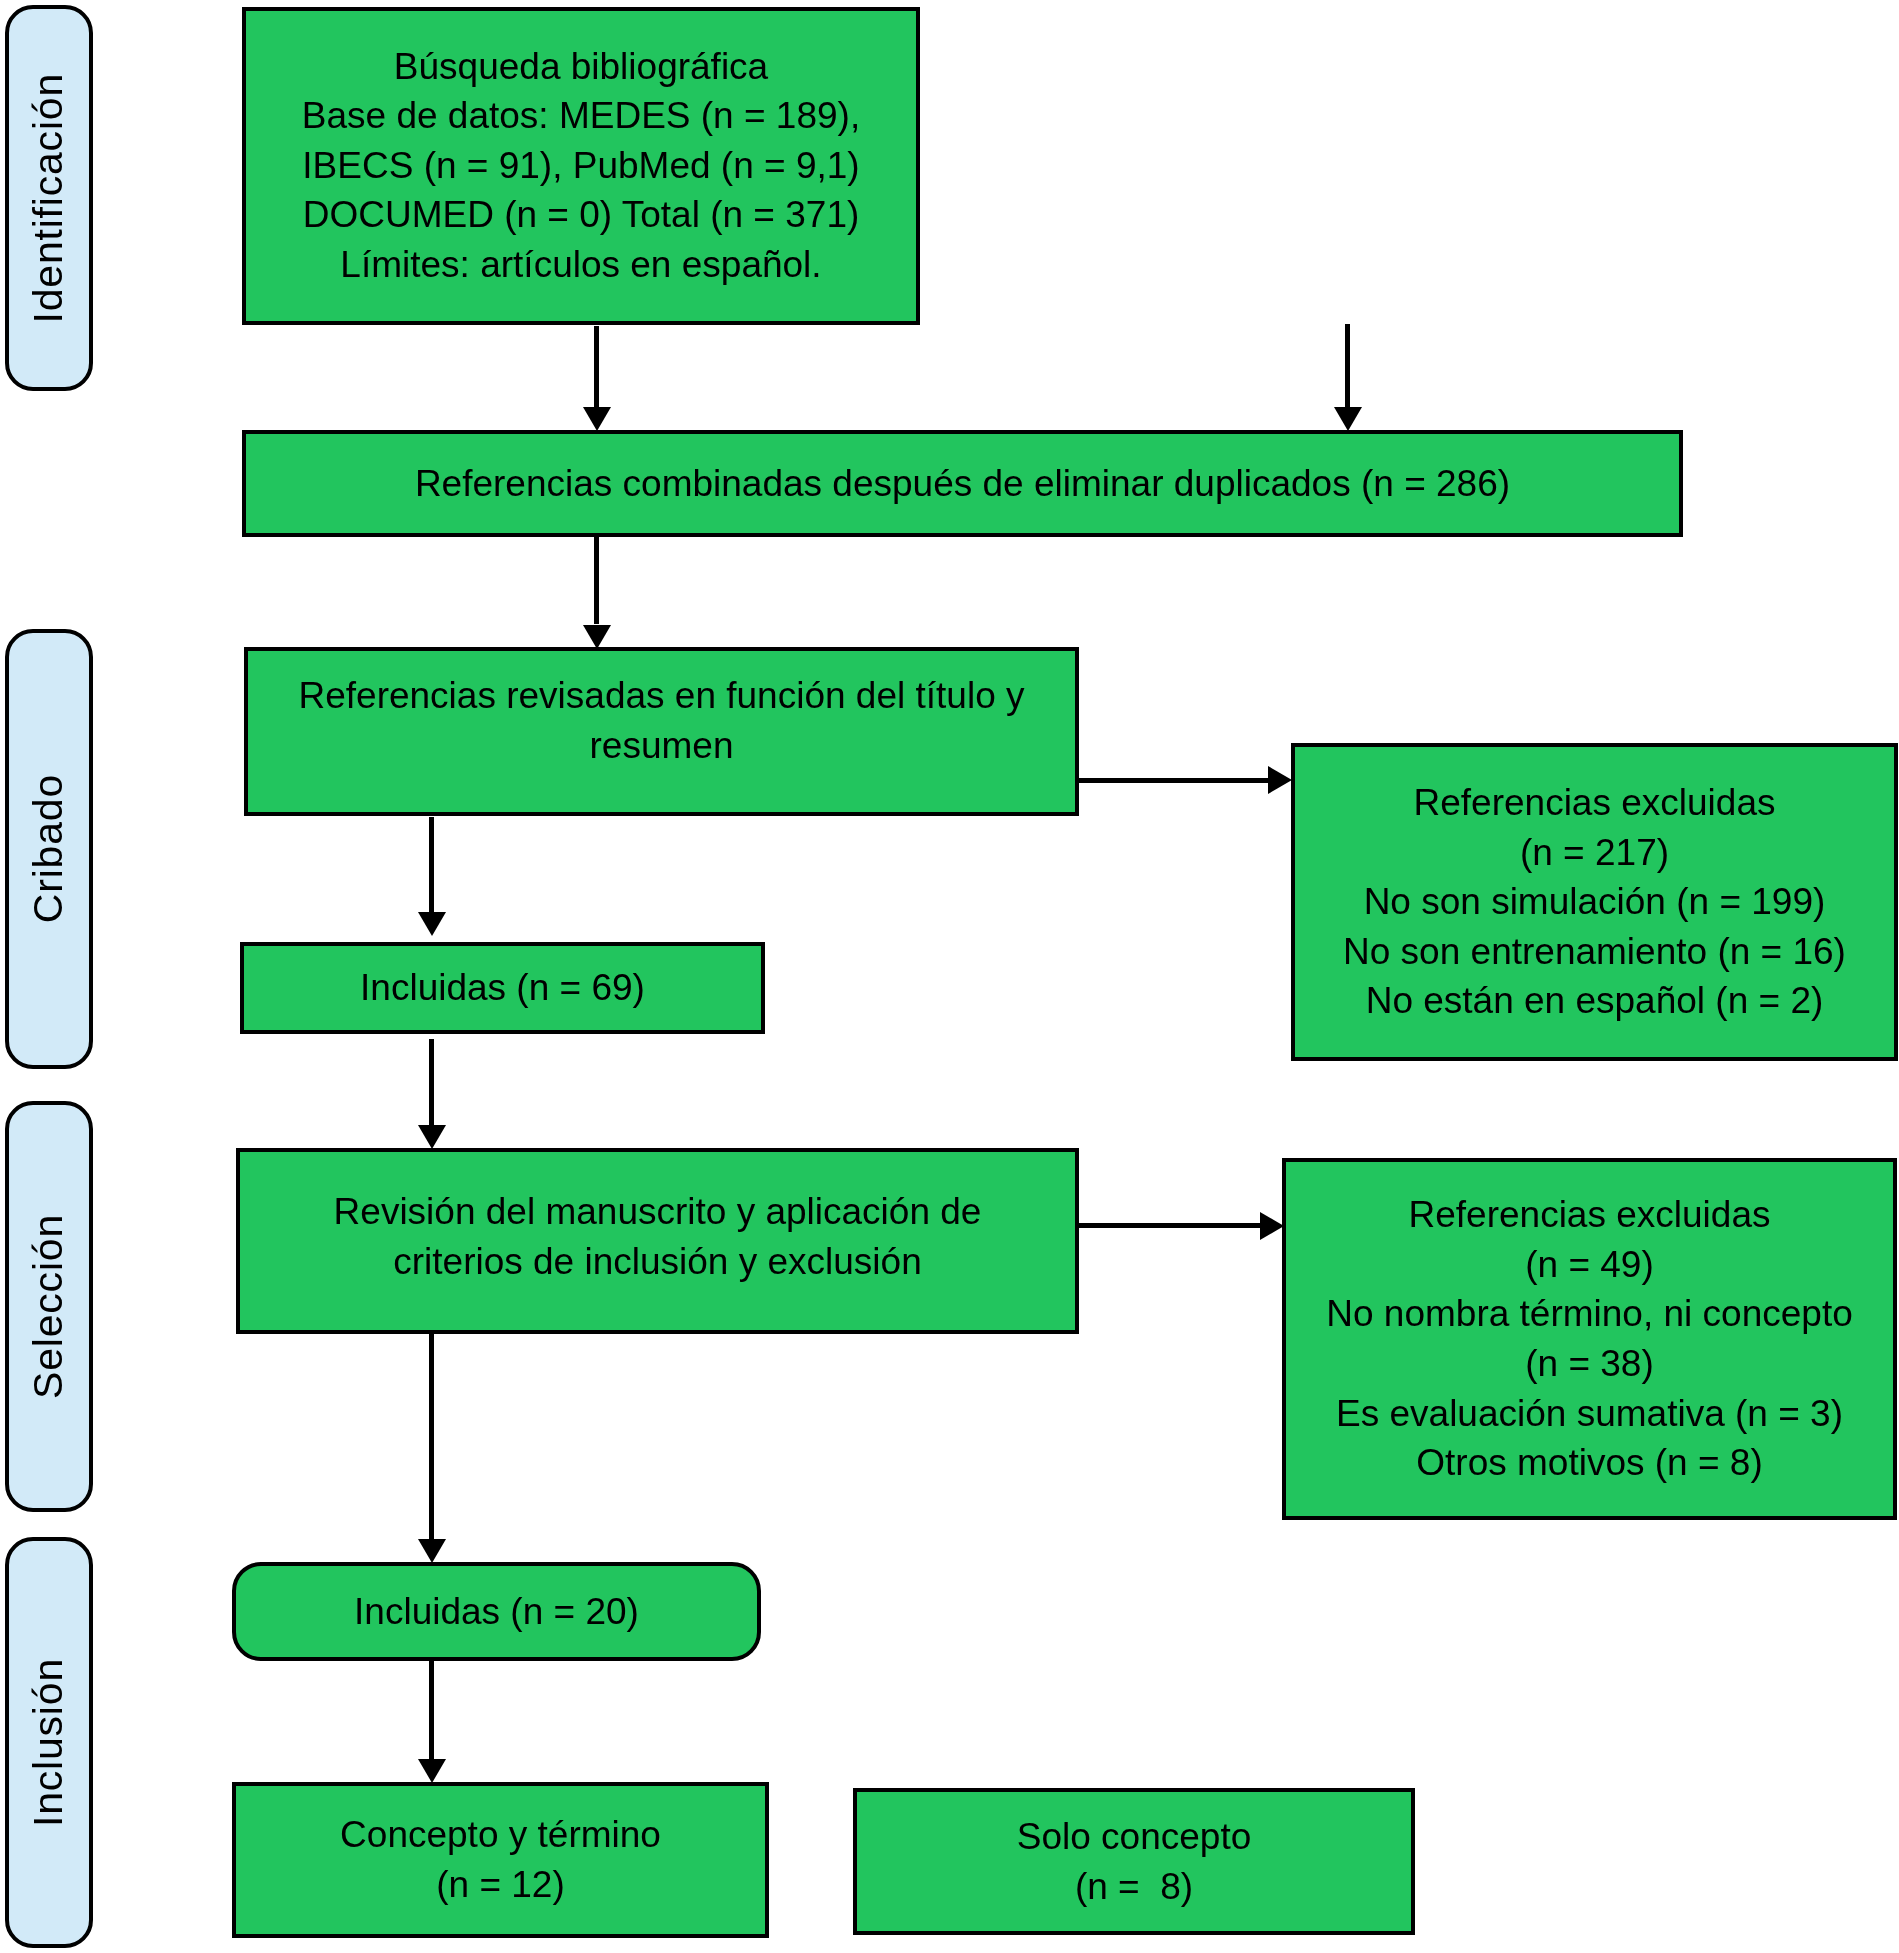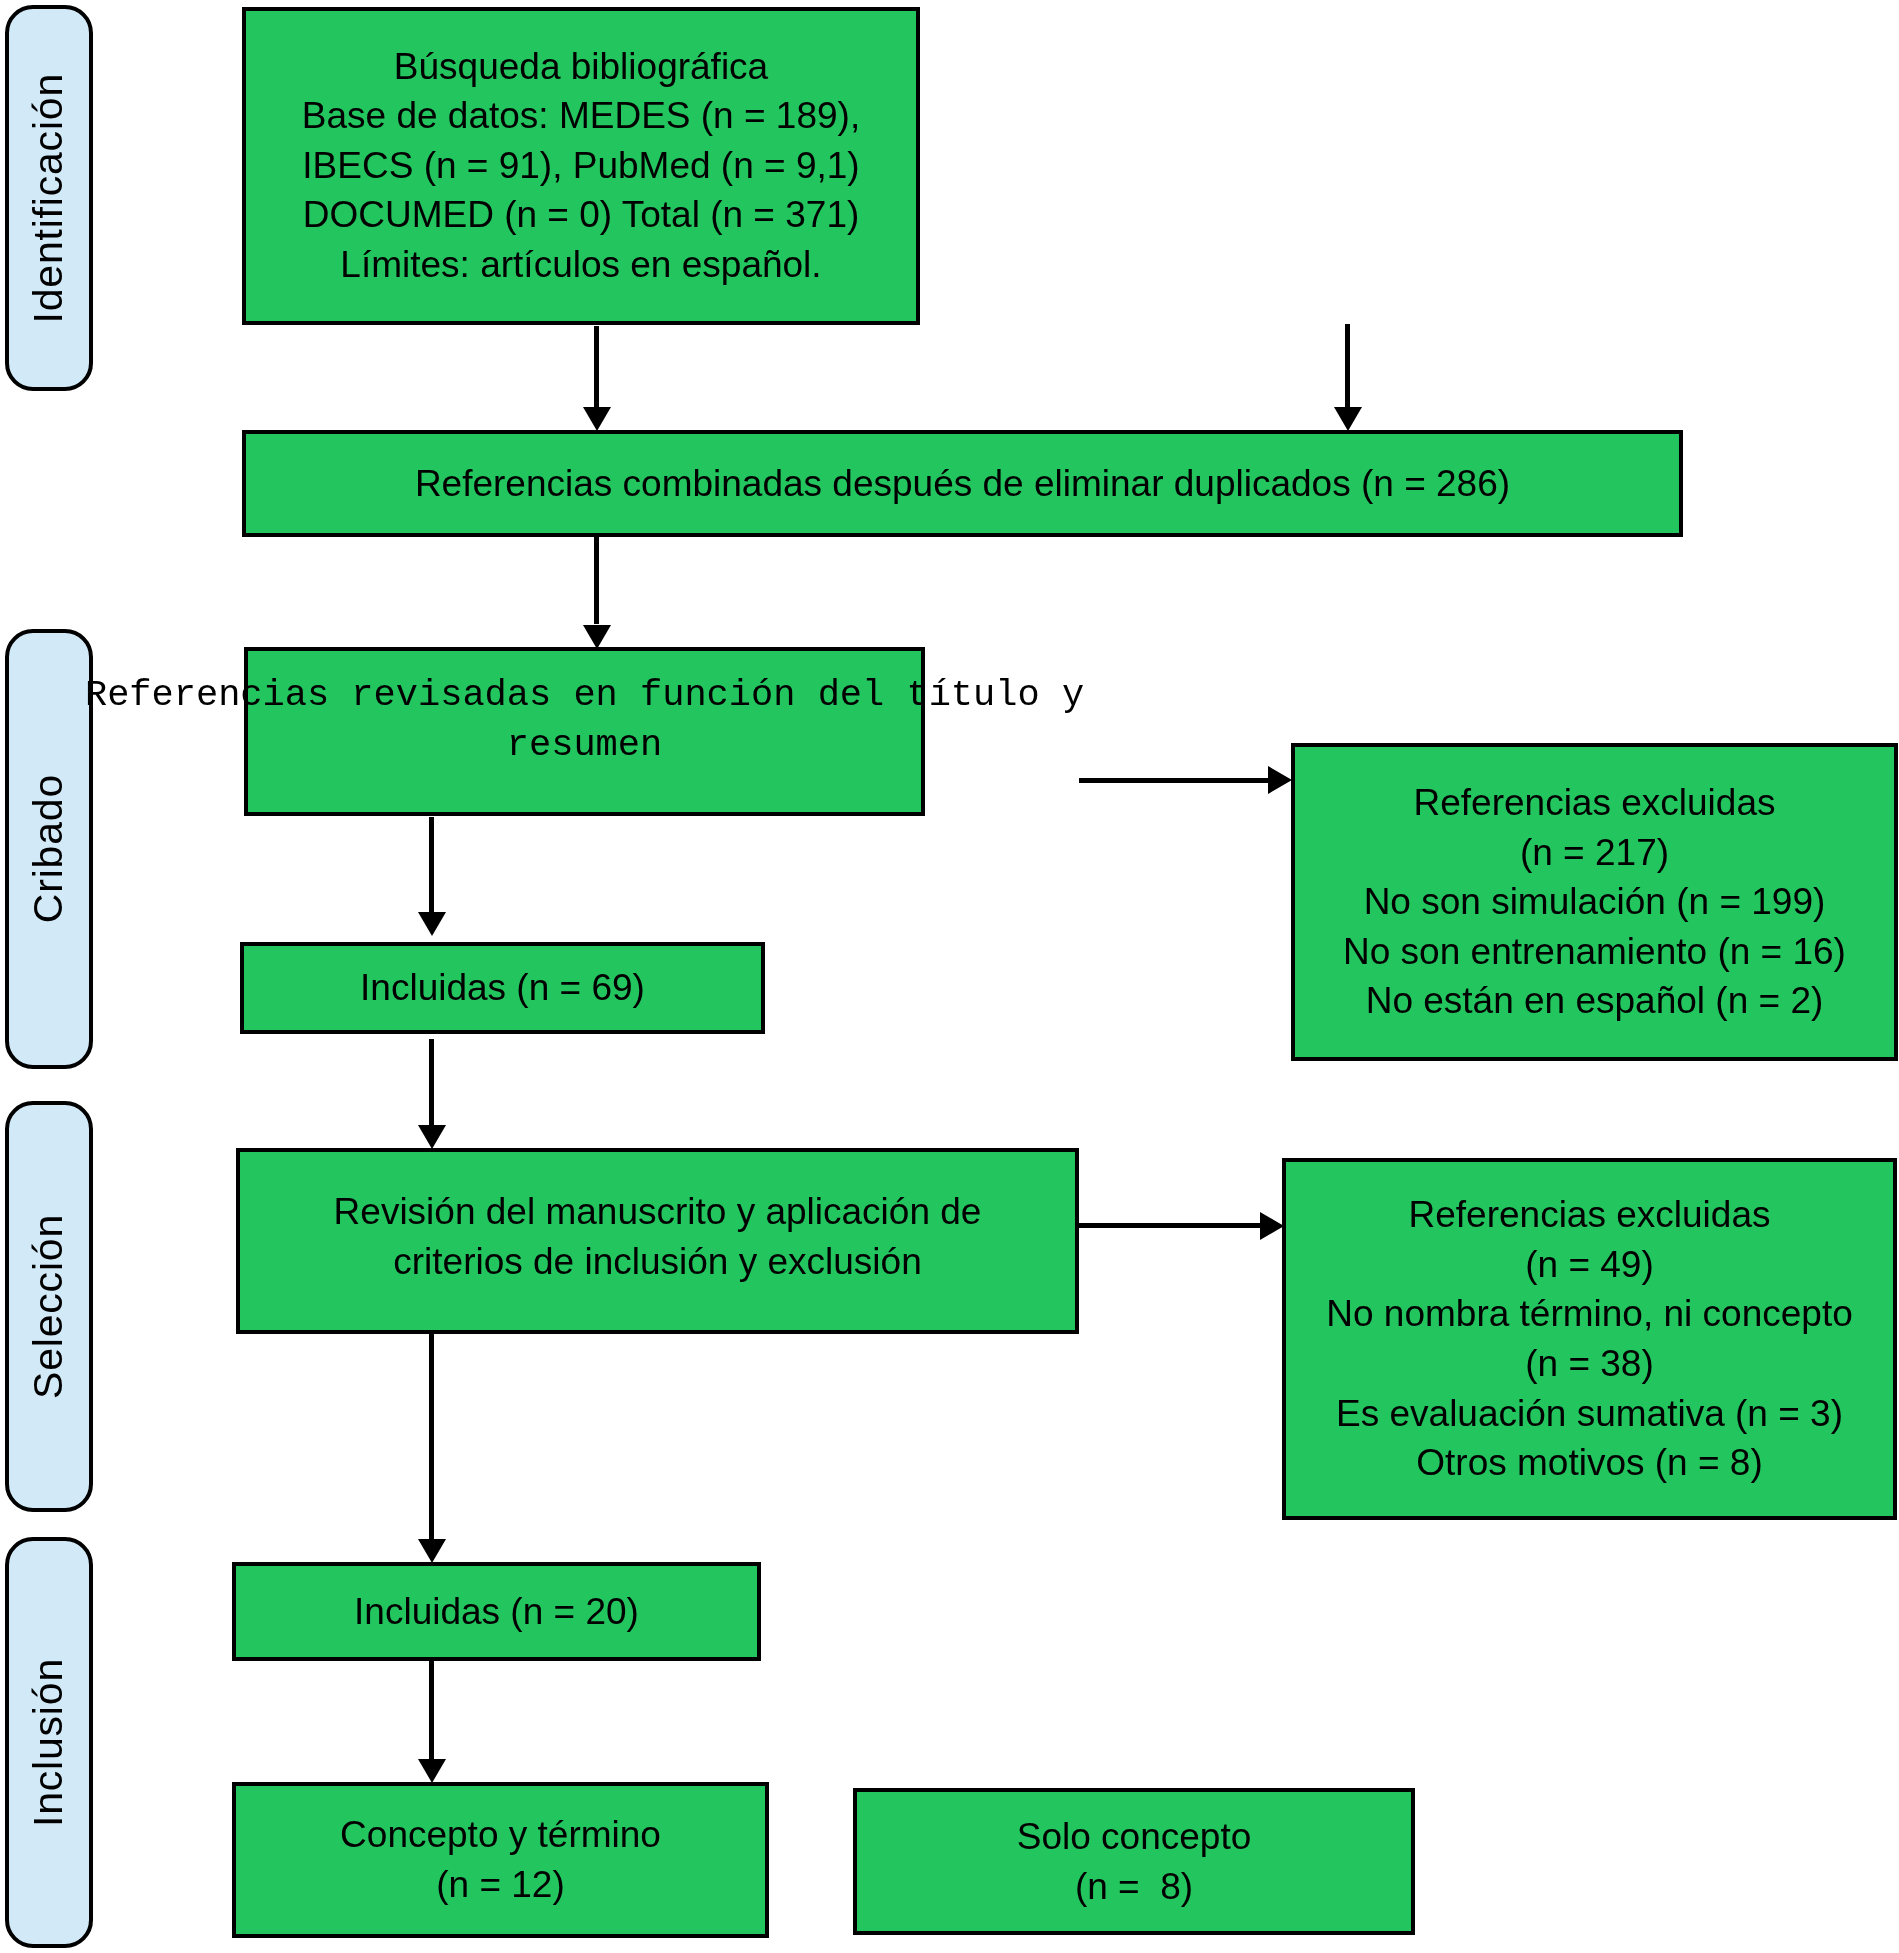--- a/index.html
+++ b/index.html
@@ -86,21 +86,21 @@
     <div class="line">IBECS (n = 91), PubMed (n = 9,1)</div>
     <div class="line">DOCUMED (n = 0) Total (n = 371)</div>
     <div class="line">Límites: artículos en español.</div>
   </div>
 
 
   <div class="box" style="left:242px; top:430px; width:1441px; height:107px;">
     <div class="line">Referencias combinadas después de eliminar duplicados (n = 286)</div>
   </div>
 
-  <div class="box top-align" style="left:244px; top:647px; width:681px; height:169px; padding-top:20.4px;font-family:Liberation Mono, monospace;">
+  <div class="box top-align" style="left:244px; top:647px; width:835px; height:169px; padding-top:20.4px;">
     <div class="line">Referencias revisadas en función del título y</div>
     <div class="line">resumen</div>
   </div>
 
   <div class="box" style="left:1291px; top:743px; width:607px; height:318px;">
     <div class="line">Referencias excluidas</div>
     <div class="line">(n = 217)</div>
     <div class="line">No son simulación (n = 199)</div>
     <div class="line">No son entrenamiento (n = 16)</div>
     <div class="line">No están en español (n = 2)</div>
@@ -117,21 +117,21 @@
 
   <div class="box" style="left:1282px; top:1158px; width:615px; height:362px;">
     <div class="line">Referencias excluidas</div>
     <div class="line">(n = 49)</div>
     <div class="line">No nombra término, ni concepto</div>
     <div class="line">(n = 38)</div>
     <div class="line">Es evaluación sumativa (n = 3)</div>
     <div class="line">Otros motivos (n = 8)</div>
   </div>
 
-  <div class="box" style="left:232px; top:1562px; width:529px; height:99px;">
+  <div class="box" style="left:232px; top:1562px; width:529px; height:99px;border-radius:29px;">
     <div class="line">Incluidas (n = 20)</div>
   </div>
 
   <div class="box" style="left:232px; top:1782px; width:537px; height:156px;">
     <div class="line">Concepto y término</div>
     <div class="line">(n = 12)</div>
   </div>
 
   <div class="box" style="left:853px; top:1788px; width:562px; height:147px;">
     <div class="line">Solo concepto</div>

